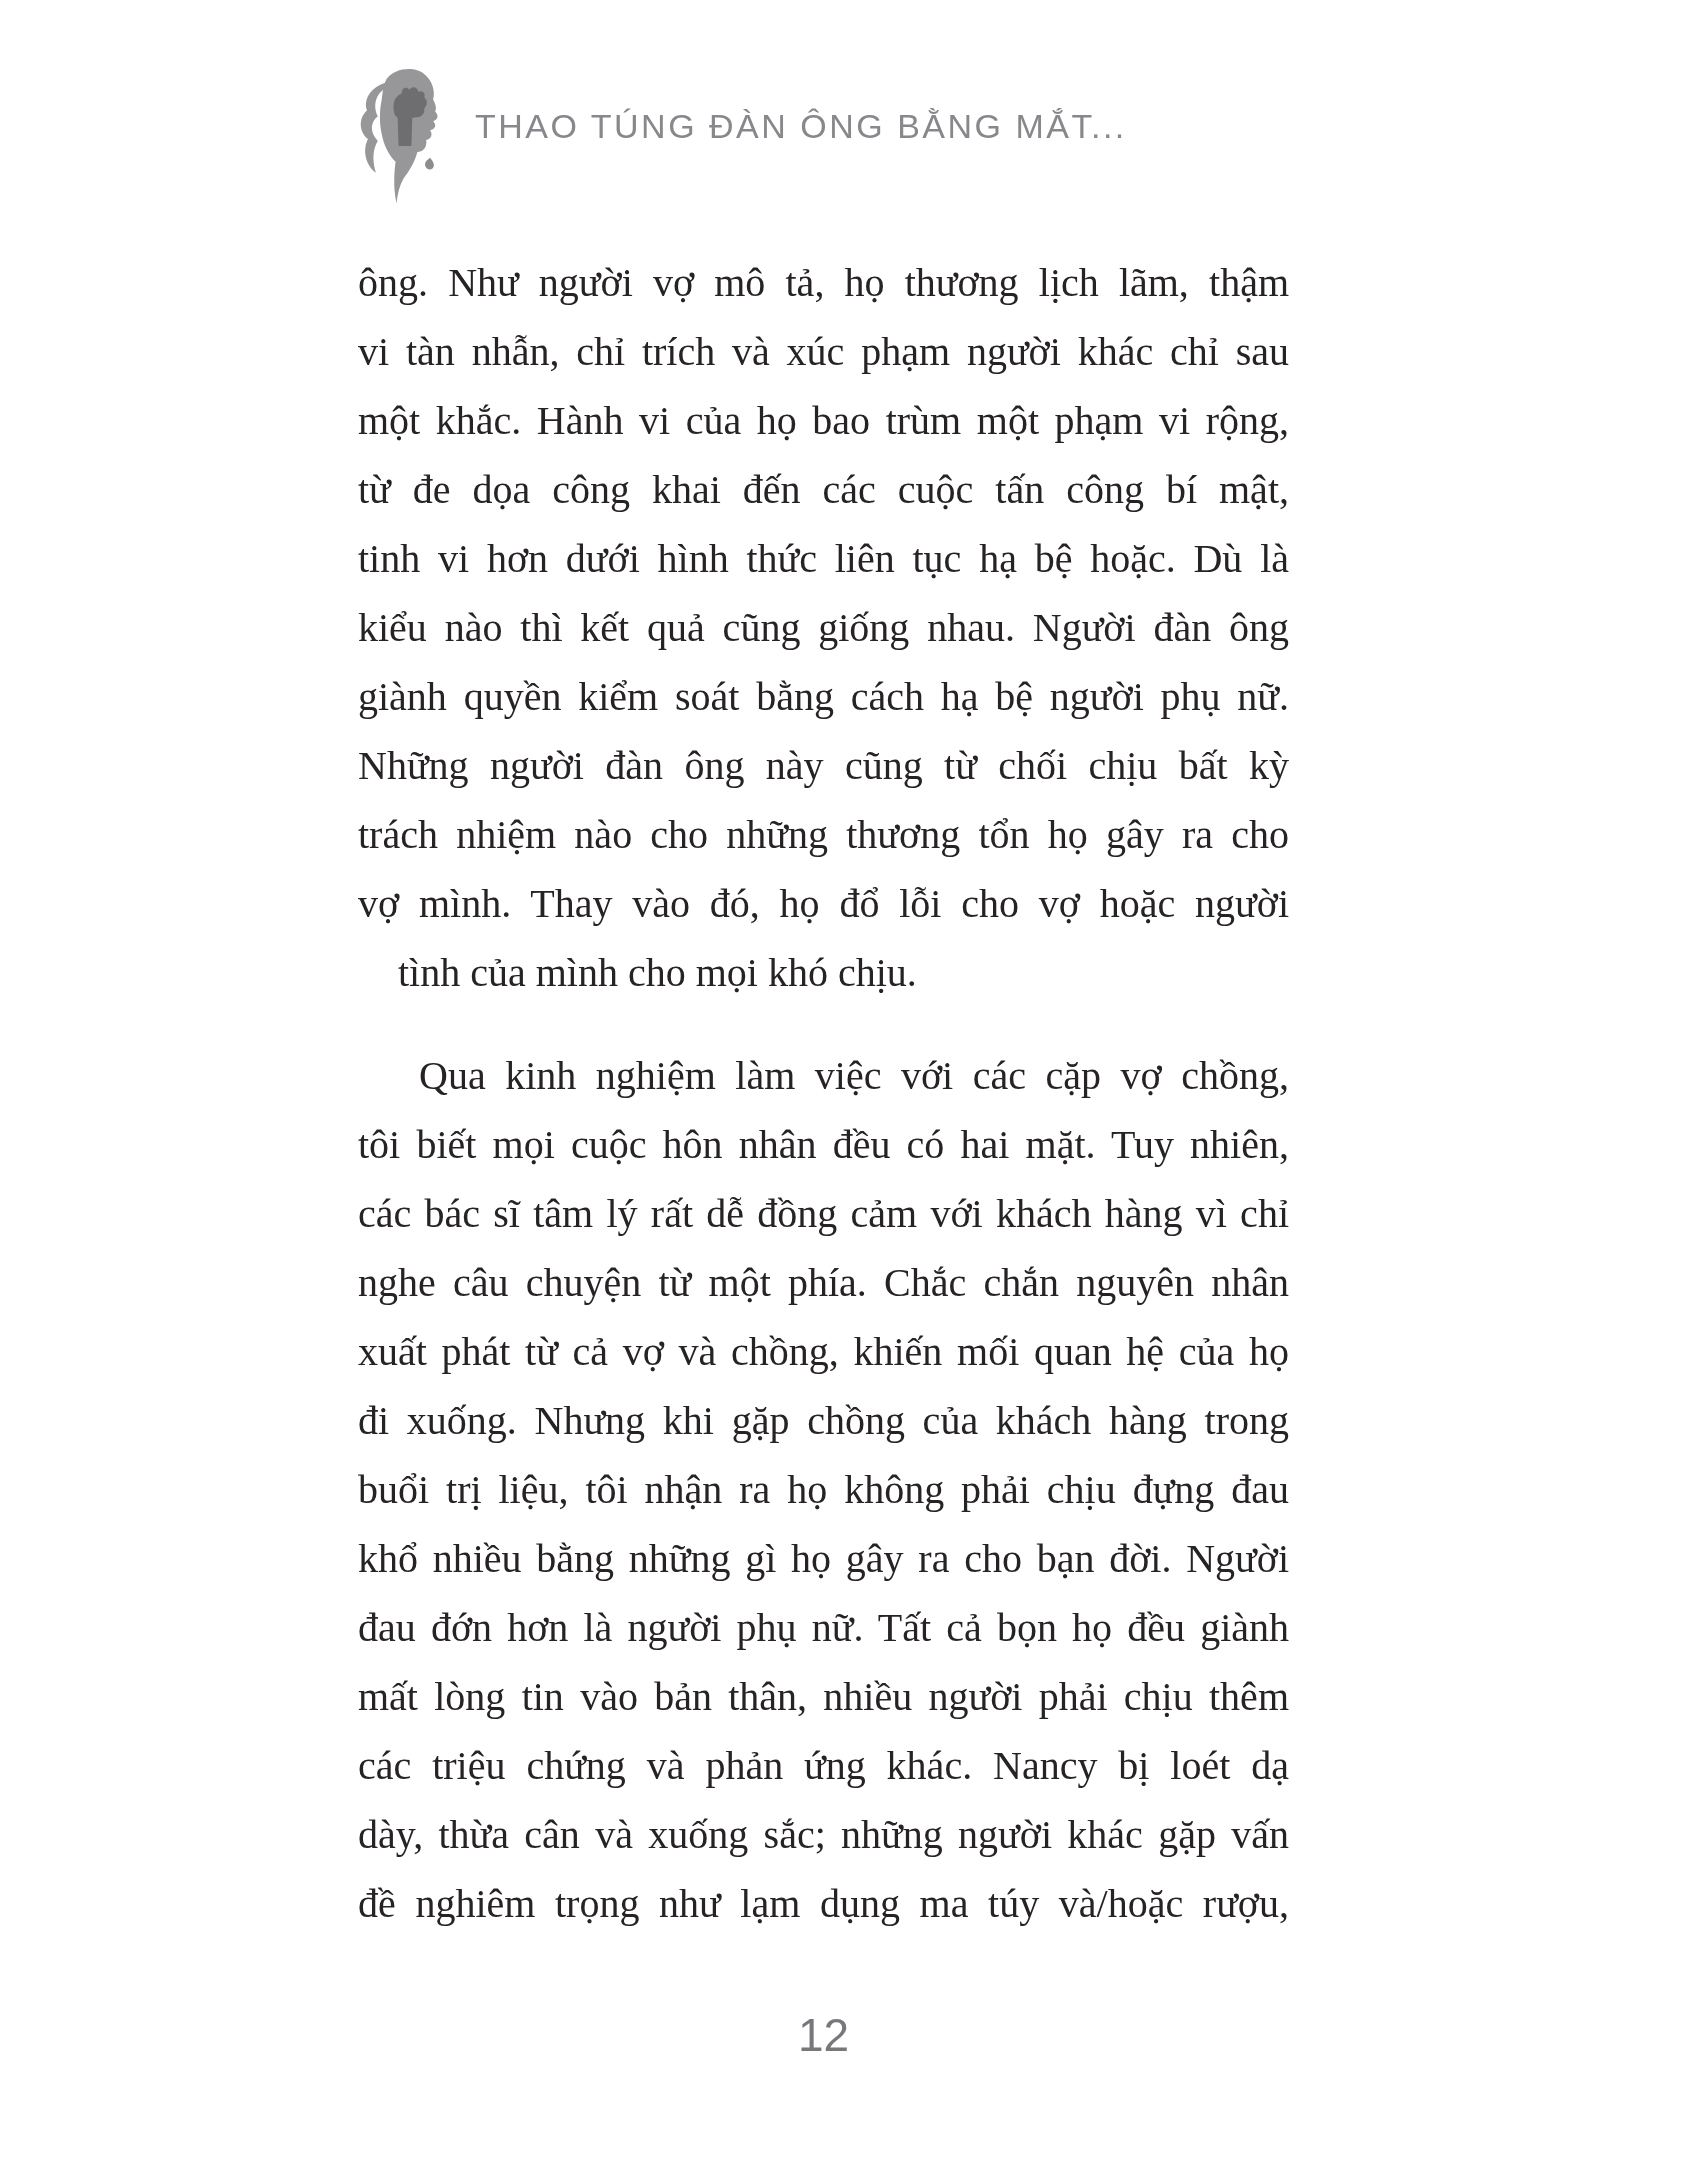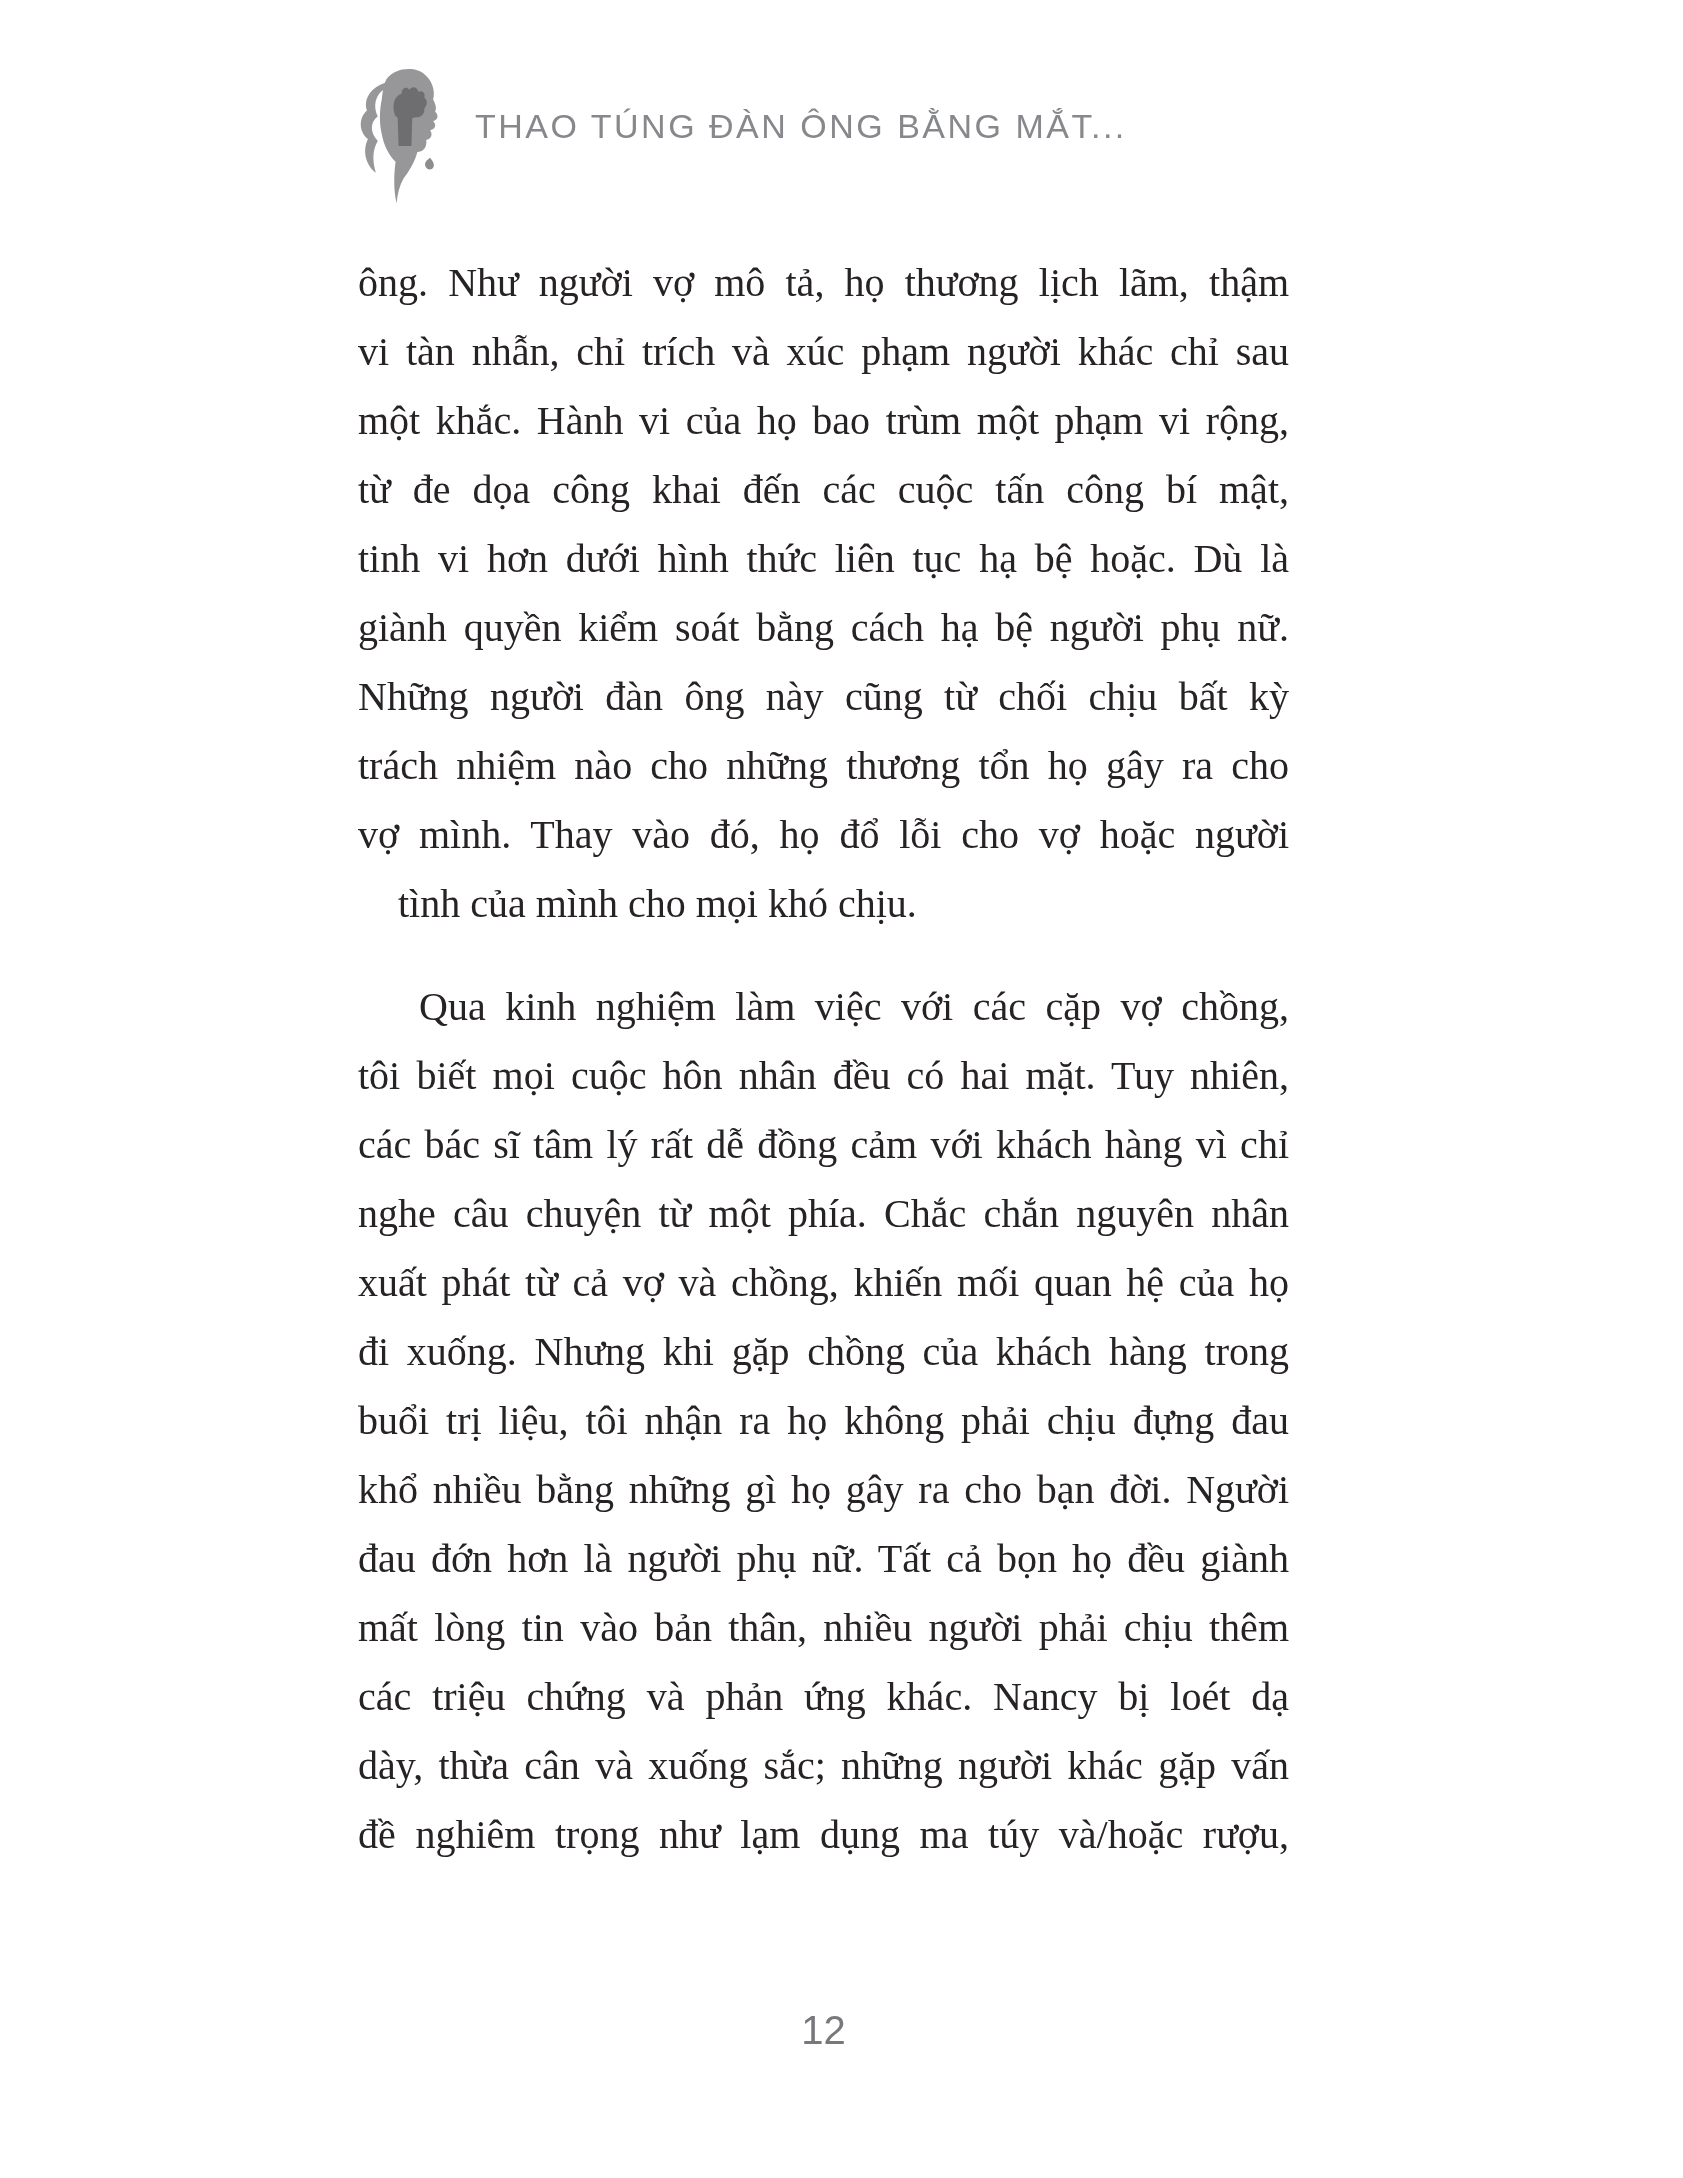--- a/index.html
+++ b/index.html
@@ -55,21 +55,21 @@
   .line.lastline { text-align-last: left; margin-left: 40px; }
   .para.indent .line:first-child { text-indent: 61px; }
   
   .footer {
     position: absolute;
     left: 358px;
     top: 2008px;
     width: 931px;
     text-align: center;
     font-family: "Liberation Sans", "DejaVu Sans", sans-serif;
-    font-size: 40px;
+    font-size: 46px;
     color: #77787b;
   }
 </style>
 </head>
 <body>
 
 <div class="page">
 
   <div class="header">
     <svg class="header-icon" viewBox="0 0 100 158" aria-hidden="true">
@@ -96,20 +96,21 @@
     <div class="header-title">THAO TÚNG ĐÀN ÔNG BẰNG MẮT...</div>
   </div>
 
   <div class="textblock" id="textblock">
       <div class="para">
         <div class="line">ông. Như người vợ mô tả, họ thương lịch lãm, thậm</div>
         <div class="line">vi tàn nhẫn, chỉ trích và xúc phạm người khác chỉ sau</div>
         <div class="line">một khắc. Hành vi của họ bao trùm một phạm vi rộng,</div>
         <div class="line">từ đe dọa công khai đến các cuộc tấn công bí mật,</div>
         <div class="line">tinh vi hơn dưới hình thức liên tục hạ bệ hoặc. Dù là</div>
+        <div class="line">kiểu nào thì kết quả cũng giống nhau. Người đàn ông</div>
         <div class="line">giành quyền kiểm soát bằng cách hạ bệ người phụ nữ.</div>
         <div class="line">Những người đàn ông này cũng từ chối chịu bất kỳ</div>
         <div class="line">trách nhiệm nào cho những thương tổn họ gây ra cho</div>
         <div class="line">vợ mình. Thay vào đó, họ đổ lỗi cho vợ hoặc người</div>
         <div class="line lastline">tình của mình cho mọi khó chịu.</div>
       </div>
       <div class="para indent">
         <div class="line">Qua kinh nghiệm làm việc với các cặp vợ chồng,</div>
         <div class="line">tôi biết mọi cuộc hôn nhân đều có hai mặt. Tuy nhiên,</div>
         <div class="line">các bác sĩ tâm lý rất dễ đồng cảm với khách hàng vì chỉ</div>

